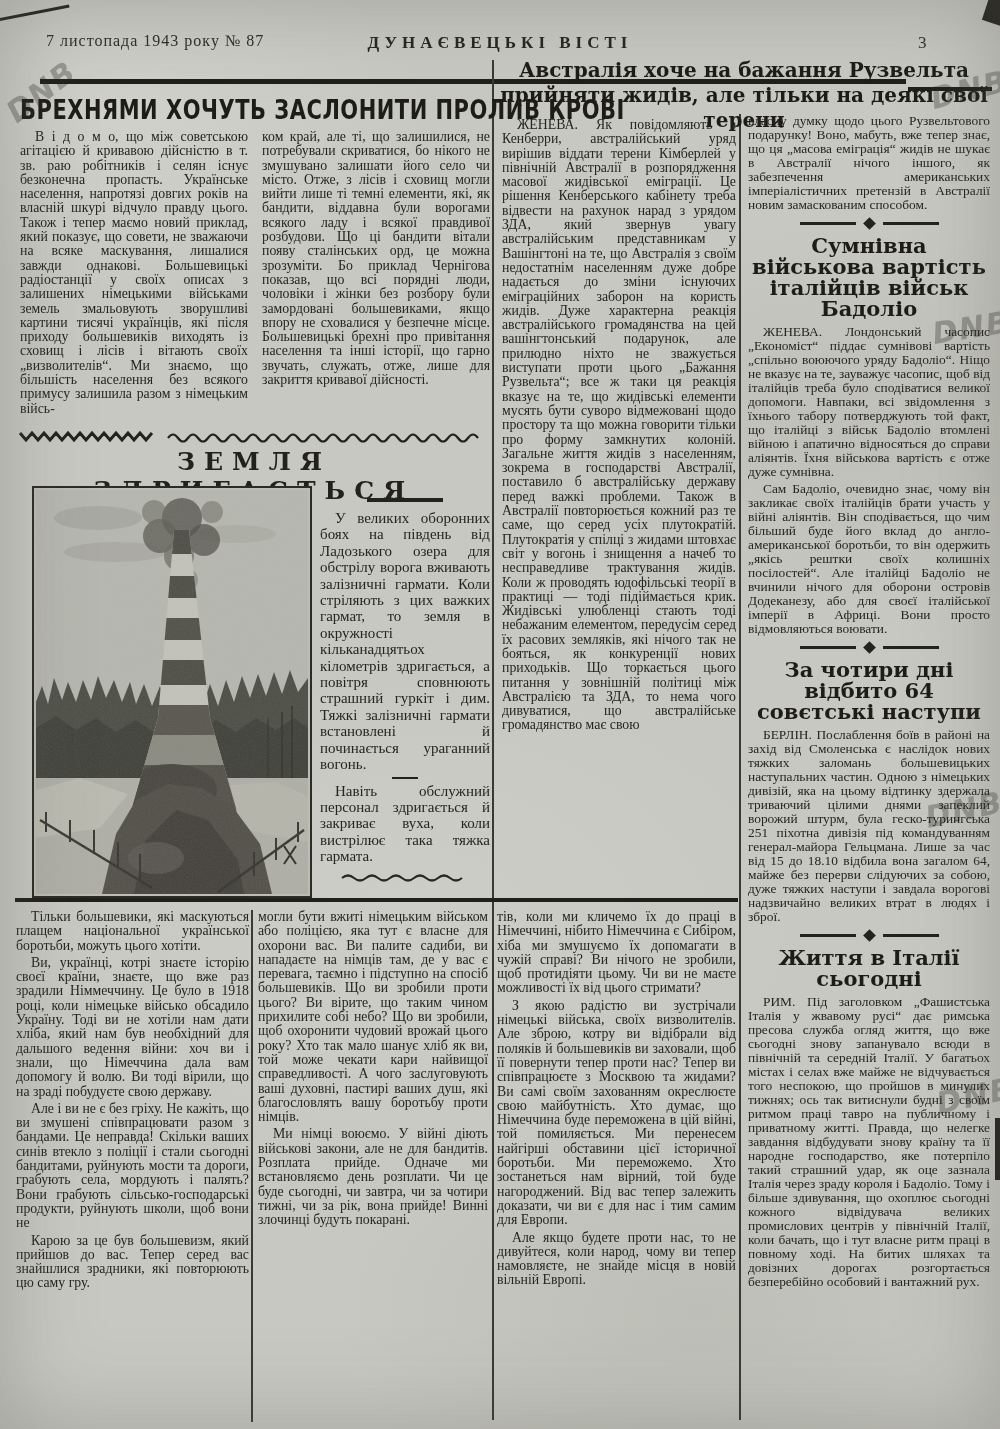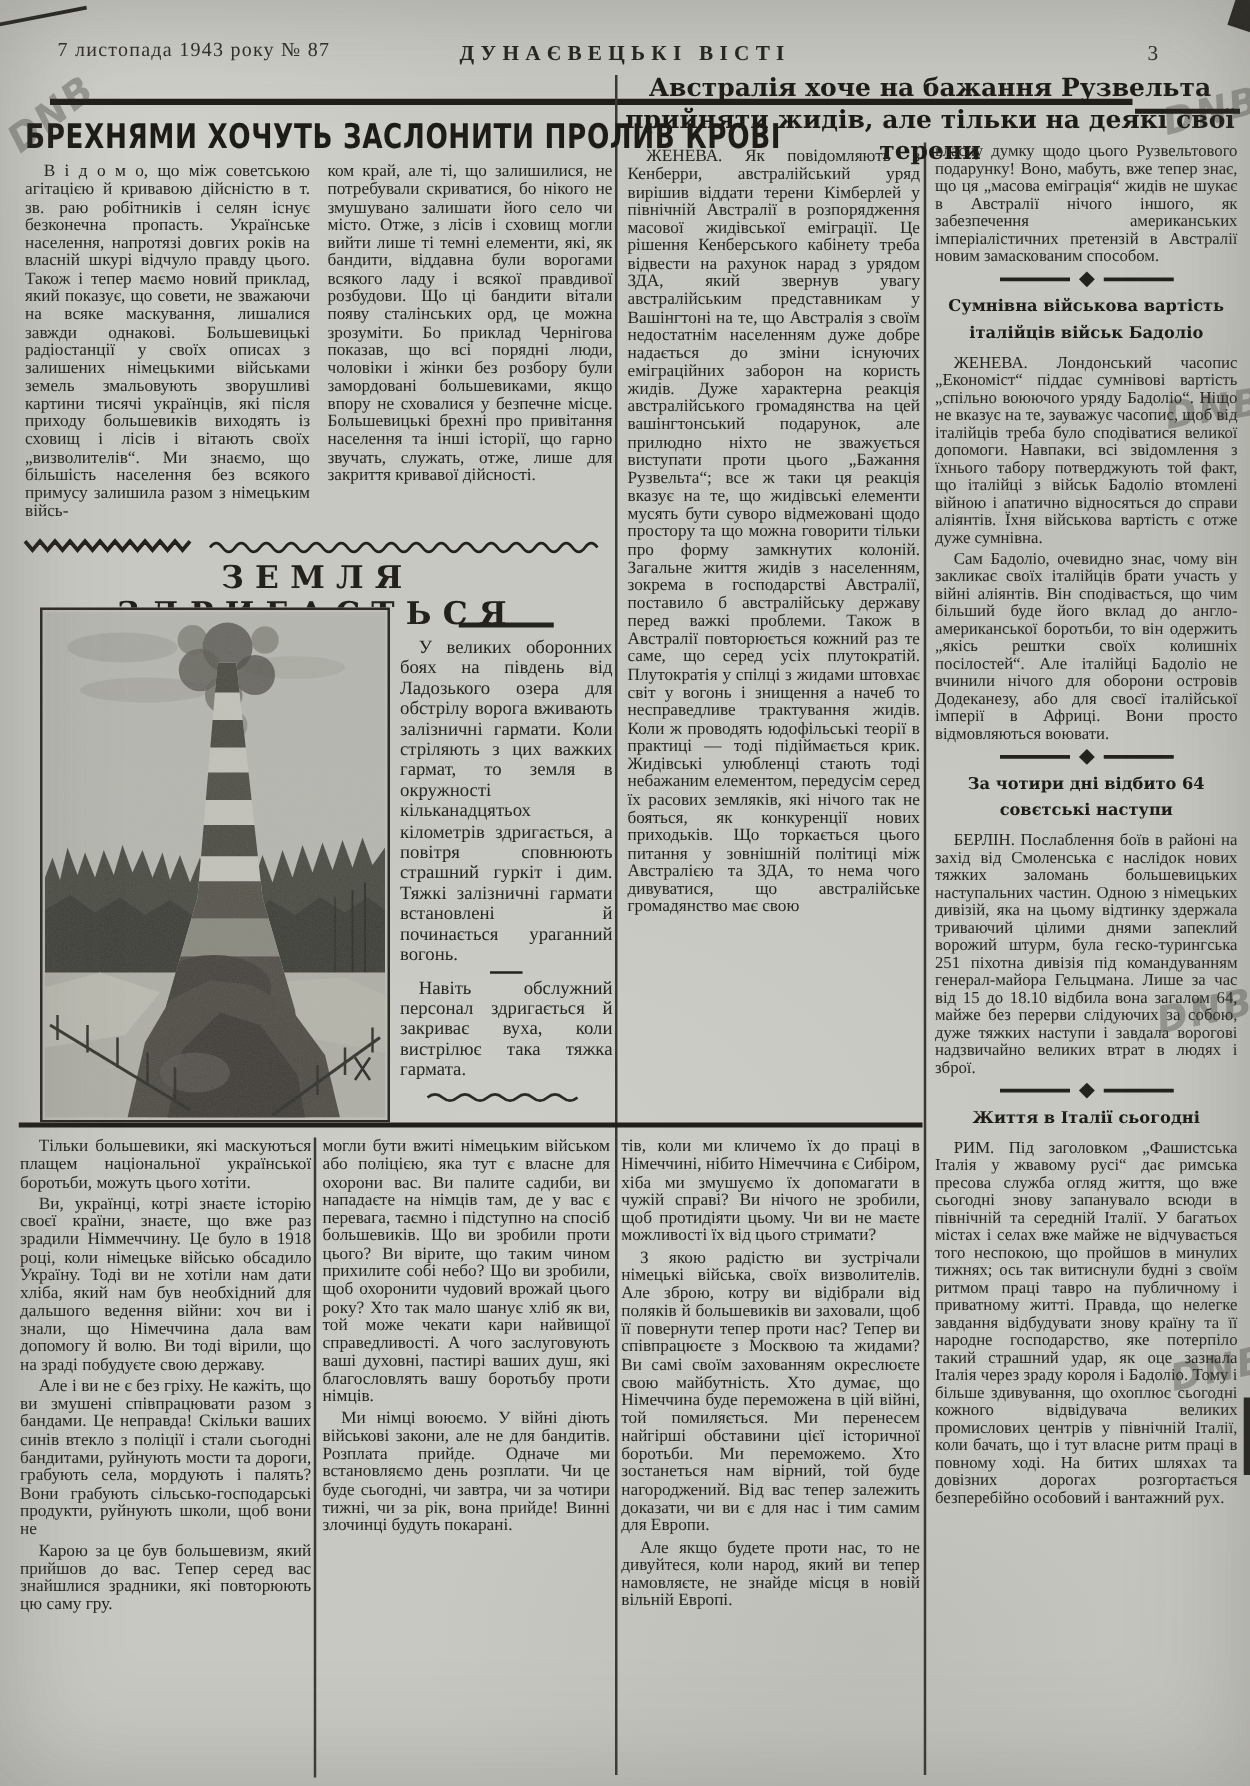--- a/index.html
+++ b/index.html
@@ -28,21 +28,21 @@
   .headline-main{
     font-family:"DejaVu Sans", sans-serif;font-weight:bold;font-size:21px;
     letter-spacing:.5px;text-align:center;color:#1d1c17;
     transform:scale(1,1.3);transform-origin:center top;white-space:nowrap;
   }
   .headline-wide{
     font-family:"DejaVu Serif", serif;font-weight:bold;font-size:20px;line-height:25px;
     text-align:center;color:#1d1c17;
   }
   .headline-sub{
-    font-family:"DejaVu Serif", serif;font-weight:bold;font-size:13px;line-height:21px;
+    font-family:"DejaVu Serif", serif;font-weight:bold;font-size:21px;line-height:21px;
     text-align:center;color:#1d1c17;margin:4px 0 6px 0;
   }
   .headline-earth{
     font-family:"DejaVu Serif", serif;font-weight:bold;font-size:25px;letter-spacing:9px;
     text-align:center;color:#22211b;
   }
   
   .bodycol{font-size:13.8px;line-height:14.3px;text-align:justify;color:#26251f;}
   .bodycol p{margin:0 0 3px 0;text-indent:15px;}
   .bodycol p.noindent{text-indent:0;}
@@ -220,16 +220,16 @@
     <p>Але і ви не є без гріху. Не кажіть, що ви змушені співпрацювати разом з бандами. Це неправда! Скільки ваших синів втекло з поліції і стали сьогодні бандитами, руйнують мости та дороги, грабують села, мордують і палять? Вони грабують сільсько-господарські продукти, руйнують школи, щоб вони не</p>
     <p>Карою за це був большевизм, який прийшов до вас. Тепер серед вас знайшлися зрадники, які повторюють цю саму гру.</p>
   </div>
   <div class="abs bodycol" style="left:258px;top:910px;width:230px;height:512px;">
     <p class="noindent">могли бути вжиті німецьким військом або поліцією, яка тут є власне для охорони вас. Ви палите садиби, ви нападаєте на німців там, де у вас є перевага, таємно і підступно на спосіб большевиків. Що ви зробили проти цього? Ви вірите, що таким чином прихилите собі небо? Що ви зробили, щоб охоронити чудовий врожай цього року? Хто так мало шанує хліб як ви, той може чекати кари найвищої справедливості. А чого заслуговують ваші духовні, пастирі ваших душ, які благословлять вашу боротьбу проти німців.</p>
     <p>Ми німці воюємо. У війні діють військові закони, але не для бандитів. Розплата прийде. Одначе ми встановляємо день розплати. Чи це буде сьогодні, чи завтра, чи за чотири тижні, чи за рік, вона прийде! Винні злочинці будуть покарані.</p>
   </div>
   <div class="abs bodycol" style="left:497px;top:910px;width:239px;height:512px;">
     <p class="noindent">тів, коли ми кличемо їх до праці в Німеччині, нібито Німеччина є Сибіром, хіба ми змушуємо їх допомагати в чужій справі? Ви нічого не зробили, щоб протидіяти цьому. Чи ви не маєте можливості їх від цього стримати?</p>
     <p>З якою радістю ви зустрічали німецькі війська, своїх визволителів. Але зброю, котру ви відібрали від поляків й большевиків ви заховали, щоб її повернути тепер проти нас? Тепер ви співпрацюєте з Москвою та жидами? Ви самі своїм захованням окреслюєте свою майбутність. Хто думає, що Німеччина буде переможена в цій війні, той помиляється. Ми перенесем найгірші обставини цієї історичної боротьби. Ми переможемо. Хто зостанеться нам вірний, той буде нагороджений. Від вас тепер залежить доказати, чи ви є для нас і тим самим для Европи.</p>
-    <p>Але якщо будете проти нас, то не дивуйтеся, коли народ, який ви тепер намовляєте, не знайде місця в новій вільній Европі.</p>
+    <p>Але якщо будете проти нас, то не дивуйтеся, коли народ, чому ви тепер намовляєте, не знайде місця в новій вільній Европі.</p>
   </div>
 
 </div>
 
 </body></html>

